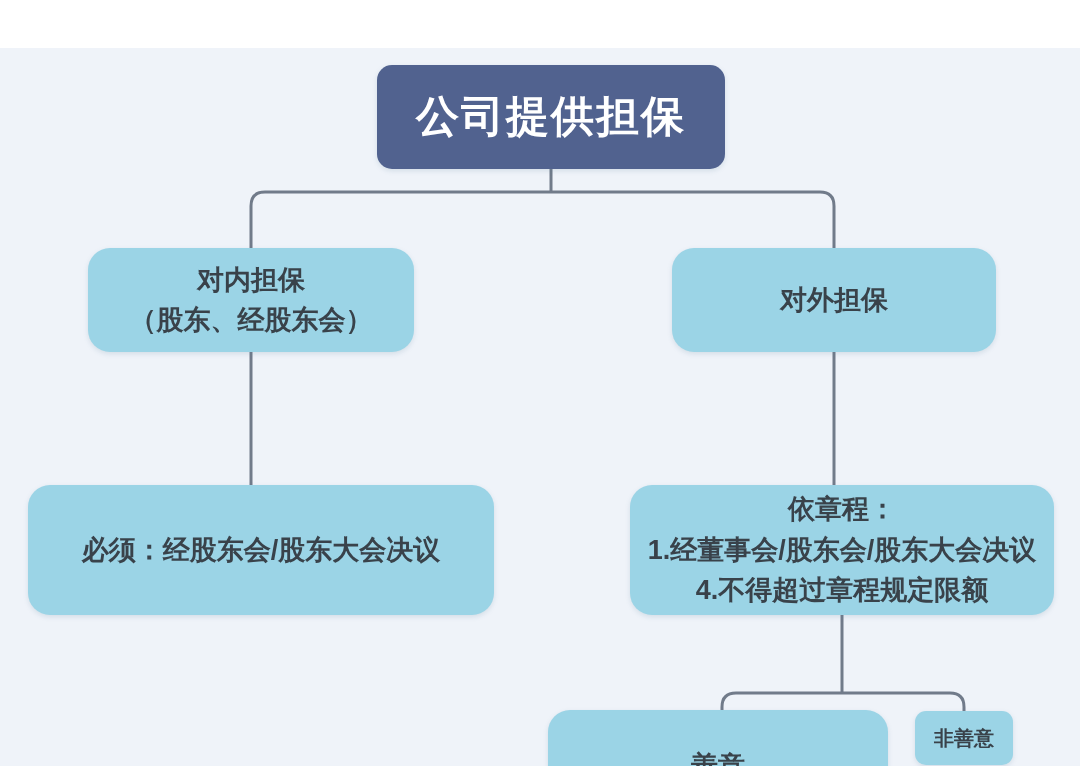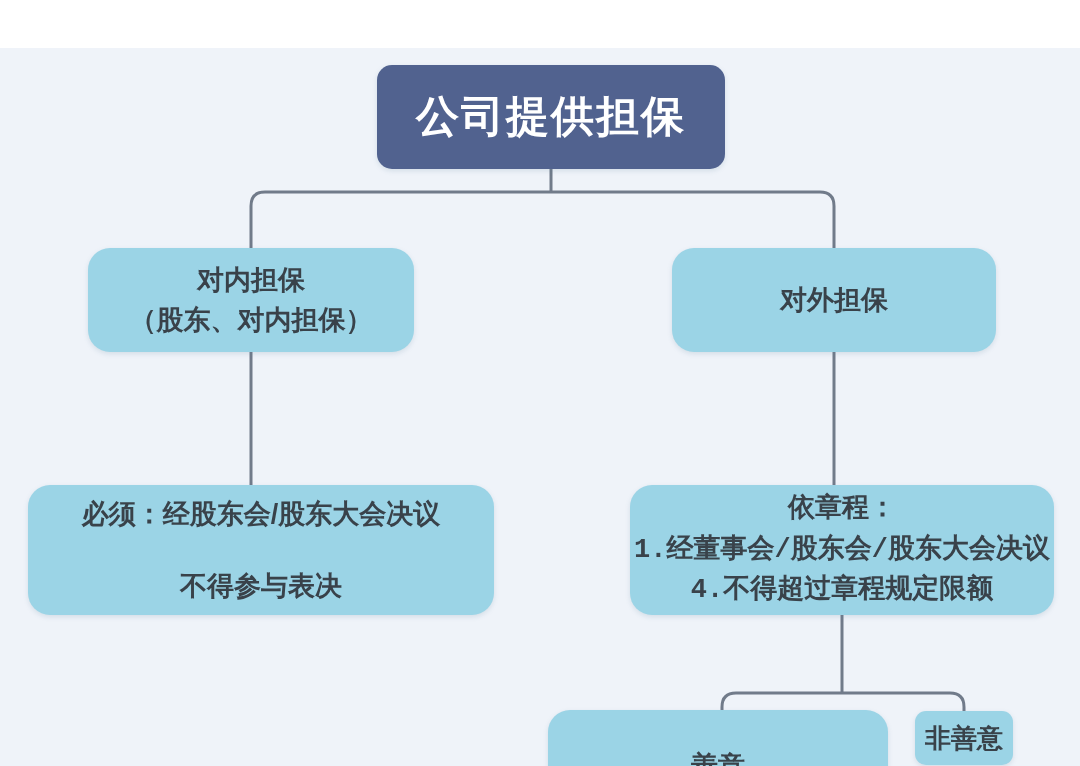--- a/index.html
+++ b/index.html
@@ -53,21 +53,21 @@
   }
   .node.root {
     background: var(--root-bg);
     color: var(--root-text);
     font-size: 43px;
     letter-spacing: 2px;
     border-radius: 15px;
     line-height: 1.2;
   }
   .node .line { white-space: nowrap; }
-  .node.small { font-size: 26px; }
+  .node.small { font-size: 20px; }
 </style>
 <title>公司提供担保</title></head>
 <body>
 
 <div class="canvas">
 
   <svg class="connectors" viewBox="0 0 1080 766">
     <path d="M551,121 V144"></path>
     <path d="M251,200 V158 Q251,144 265,144 H820 Q834,144 834,158 V200"></path>
     <path d="M251,304 V437"></path>
@@ -75,33 +75,32 @@
     <path d="M842,567 V645"></path>
     <path d="M722,662 V659 Q722,645 736,645 H950 Q964,645 964,659 V663"></path>
   </svg>
 
   <div class="node root" style="left:377px; top:17px; width:348px; height:104px;">
     <div class="line">公司提供担保</div>
   </div>
 
   <div class="node" style="left:88px; top:200px; width:326px; height:104px;">
     <div class="line">对内担保</div>
-    <div class="line">（股东、对内担保）</div>
+    <div class="line">（股东、经股东会）</div>
   </div>
 
   <div class="node" style="left:672px; top:200px; width:324px; height:104px;gap:37px;">
     <div class="line">对外担保</div>
   </div>
 
   <div class="node" style="left:28px; top:437px; width:466px; height:130px;gap:32px;">
     <div class="line">必须：经股东会/股东大会决议</div>
-    <div class="line">不得参与表决</div>
   </div>
 
-  <div class="node" style="left:630px; top:437px; width:424px; height:130px;font-family:Liberation Mono, monospace;">
+  <div class="node" style="left:630px; top:437px; width:424px; height:130px;">
     <div class="line">依章程：</div>
     <div class="line">1.经董事会/股东会/股东大会决议</div>
     <div class="line">4.不得超过章程规定限额</div>
   </div>
 
   <div class="node" style="left:548px; top:662px; width:340px; height:112px;">
     <div class="line">善意</div>
   </div>
 
   <div class="node small" style="left:915px; top:663px; width:98px; height:54px; border-radius:11px;">

